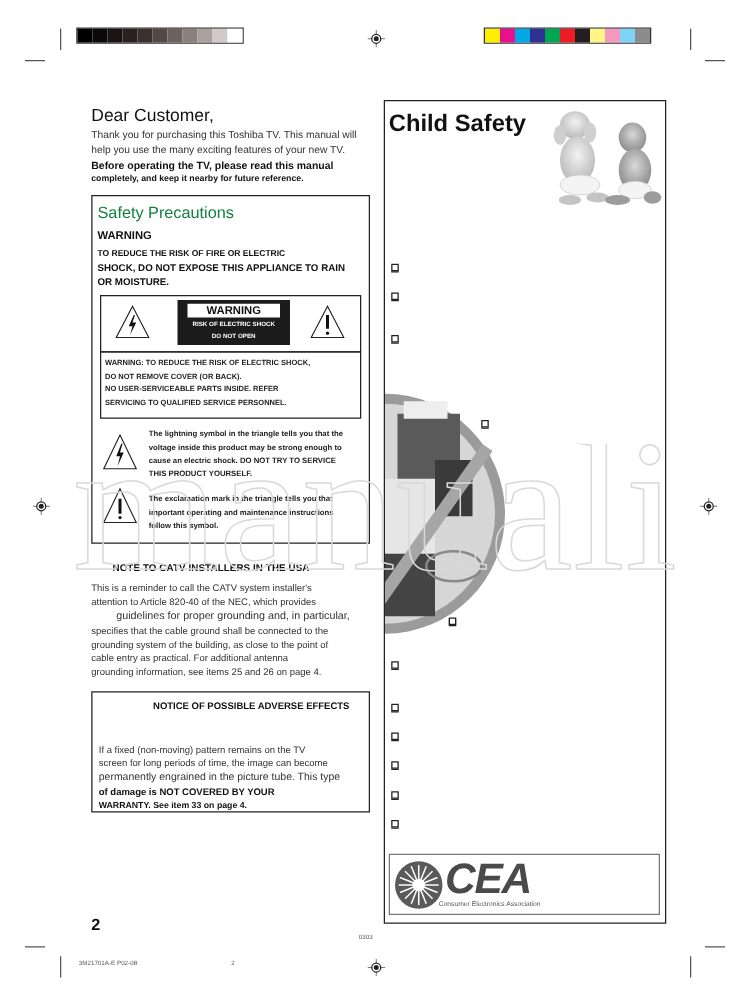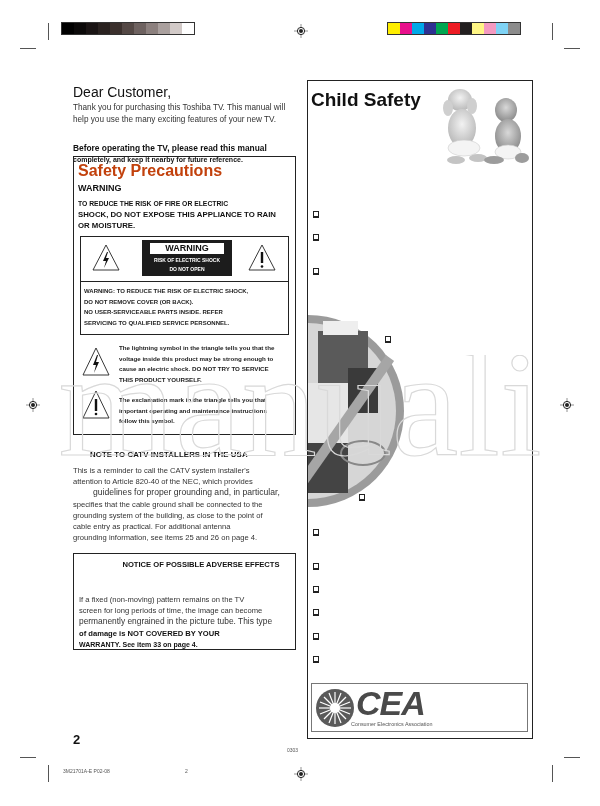--- a/index.html
+++ b/index.html
@@ -7,21 +7,21 @@
   .abs { position:absolute; }
   
   .bar { position:absolute; top:22px; height:13px; display:flex; border:1px solid #333; box-sizing:border-box; }
   .bar .sw { width:12px; height:100%; }
   .crop { position:absolute; background:#555; }
   .reg { position:absolute; width:14px; height:14px; }
   
   .dear-title { left:73px; top:84px; font-size:14px; font-weight:normal; color:#111; }
   .dear-body { left:73px; top:102px; width:225px; font-size:8.2px; line-height:12px; color:#333; }
   .box { position:absolute; border:1.5px solid #222; box-sizing:border-box; background:transparent; }
-  .sp-title { font-size:16px; font-weight:bold; color:#c2410c; }
+  .sp-title { font-size:13px; font-weight:normal; color:#15803d; }
   .sp-warn { font-size:9px; font-weight:bold; color:#111; }
   .small-caps { font-size:6.8px; line-height:11px; color:#111; font-weight:bold; }
   .med-caps { font-size:7.8px; line-height:11px; color:#111; font-weight:bold; }
   .warn-label { position:absolute; left:142px; top:240px; width:90px; height:36px; background:#1c1c1c; }
   .warn-label .wtop { position:absolute; left:8px; top:3px; width:74px; height:11px; background:#fff; color:#111; font-size:9px; font-weight:bold; text-align:center; line-height:11px; }
   .warn-label .wl { position:absolute; left:0; width:100%; text-align:center; color:#fff; font-size:5px; font-weight:bold; }
   .para7 { font-size:6.2px; line-height:10.5px; font-weight:bold; color:#222; }
   .catv-title { font-size:7.8px; font-weight:bold; color:#111; letter-spacing:0.1px; }
   .catv-body { font-size:7.6px; line-height:11.2px; color:#333; }
   .notice-title { font-size:7.6px; font-weight:bold; color:#111; text-align:center; line-height:16px; }
@@ -94,21 +94,21 @@
     <line x1="7" y1="0" x2="7" y2="14" stroke="#777" stroke-width="0.8"></line>
     <line x1="0" y1="7" x2="14" y2="7" stroke="#777" stroke-width="0.8"></line>
     <circle cx="7" cy="7" r="3.6" fill="#fff" stroke="#222" stroke-width="1"></circle>
     <circle cx="7" cy="7" r="2" fill="#222"></circle>
   </svg>
 
 <div class="abs dear-title">Dear Customer,</div>
 <div class="abs dear-body">
   <div>Thank you for purchasing this Toshiba TV. This manual will</div>
   <div>help you use the many exciting features of your new TV.</div>
-  <div style="font-weight:bold;color:#111;font-size:8.4px;margin-top:16px;">Before operating the TV, please read this manual</div>
+  <div style="font-weight:bold;color:#111;font-size:8.4px;">Before operating the TV, please read this manual</div>
   <div style="font-weight:bold;color:#111;font-size:7px;">completely, and keep it nearby for future reference.</div>
 </div>
 
 <div class="box" style="left:73px;top:156px;width:223px;height:279px;"></div>
 <div class="abs sp-title" style="left:78px;top:162px;">Safety Precautions</div>
 <div class="abs sp-warn" style="left:78px;top:183px;">WARNING</div>
 <div class="abs" style="left:78px;top:198px;width:215px;">
   <div class="small-caps">TO REDUCE THE RISK OF FIRE OR ELECTRIC</div>
   <div class="med-caps">SHOCK, DO NOT EXPOSE THIS APPLIANCE TO RAIN</div>
   <div class="med-caps">OR MOISTURE.</div>

